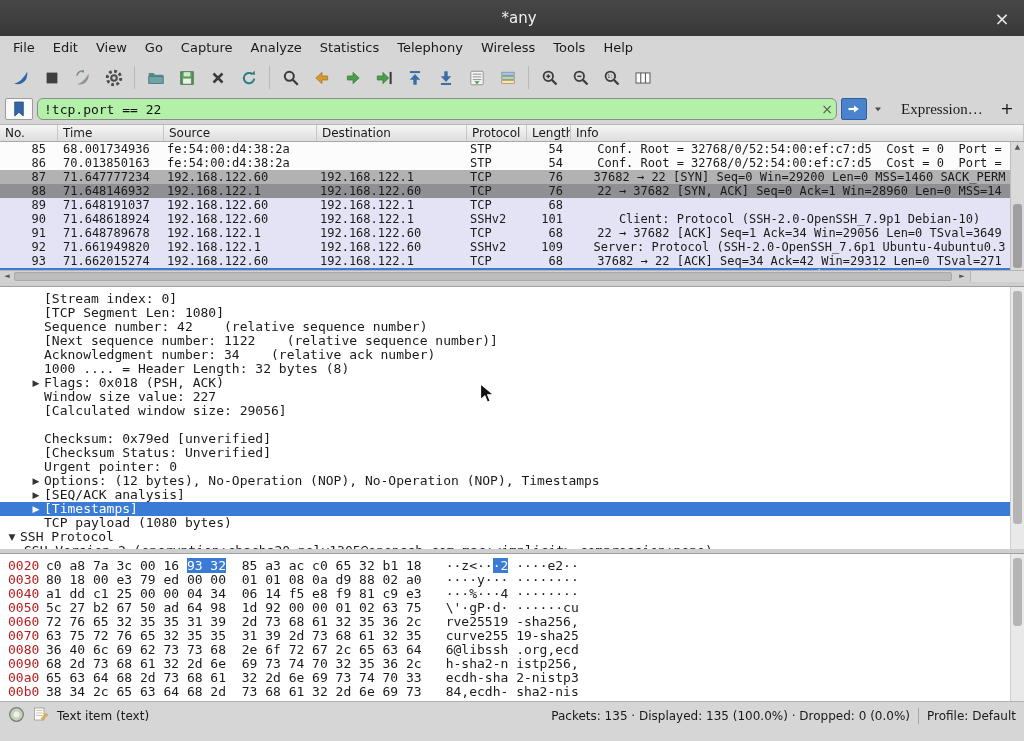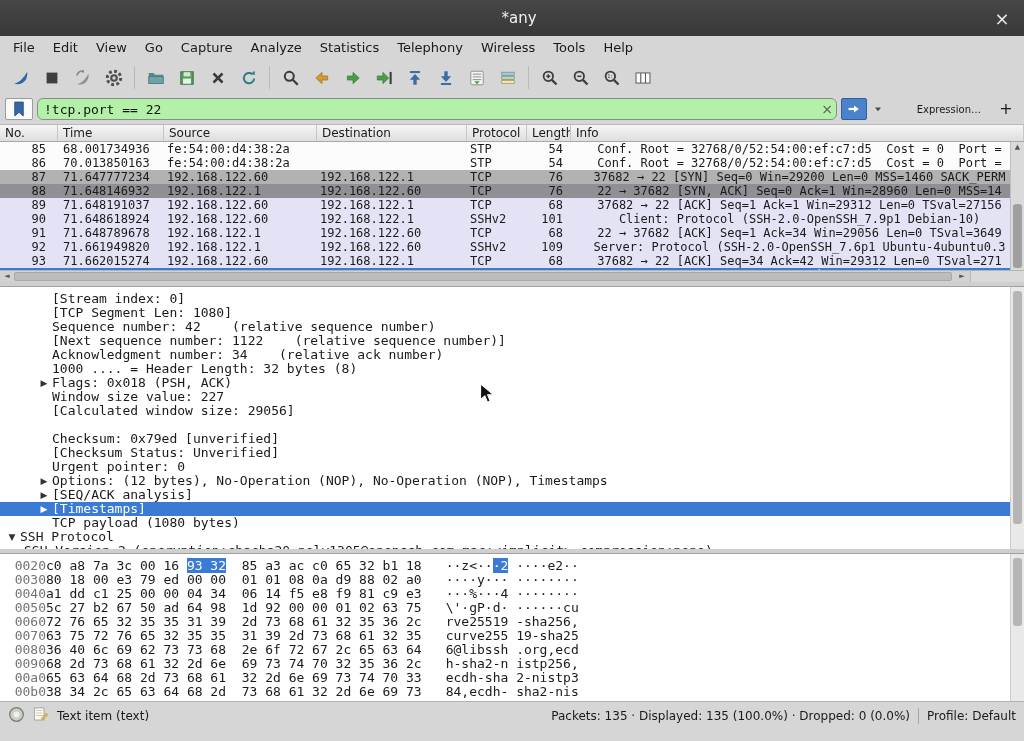--- a/index.html
+++ b/index.html
@@ -30,21 +30,21 @@
                display:flex; align-items:center; justify-content:center; flex:0 0 auto; }
   .finput-wrap { position:relative; width:800px; height:22px; display:flex; align-items:center; flex:0 0 auto; }
   input.finput { width:100%; height:22px; background:#b4f1a8; border:1px solid #8b8b8b; border-radius:6px;
                  padding:0 22px 0 6px; font-family:"DejaVu Sans Mono","Liberation Mono",monospace;
                  font-size:13px; color:#111; }
   .fclear { position:absolute; right:4px; top:2px; color:#5a5a5a; font-size:14px; line-height:18px; }
   .fapply { width:26px; height:22px; background:#4a82cc; border:1px solid #2f5f9e; border-radius:2px;
             display:flex; align-items:center; justify-content:center; flex:0 0 auto; }
   .fcaret { width:14px; display:flex; align-items:center; justify-content:center; flex:0 0 auto; }
   .fspacer { flex:1; }
-  .fexpr { font-size:10px; padding:3px 8px; white-space:nowrap; }
+  .fexpr { font-size:15px; padding:3px 8px; white-space:nowrap;font-family:Liberation Serif, serif; }
   .fplus { width:26px; text-align:center; font-size:16px; padding:1px 0 3px; }
 
   
   .plheader { display:grid; grid-template-columns:58px 106px 153px 150px 60px 44px 1fr;
               height:18px; background:linear-gradient(#f6f6f6,#dedede);
               border-top:1px solid #b9b9b9; border-bottom:1px solid #a8a8a8; font-size:12px; }
   .plheader > div { padding:1px 0 0 5px; border-right:1px solid #c6c6c6; overflow:hidden; white-space:nowrap; }
   .plist { position:relative; height:128px; background:#ffffff; overflow:hidden; }
   .prow { display:grid; grid-template-columns:58px 106px 153px 150px 60px 44px 1fr;
           height:14px; line-height:14px; font-family:"DejaVu Sans Mono","Liberation Mono",monospace;
@@ -78,37 +78,37 @@
 
   .splitter { height:4px; background:#cfcfcf; }
 
   
   .details { position:relative; height:263px; background:#fff; border-top:1px solid #a0a0a0;
              overflow:hidden; padding-top:5px;
              font-family:"DejaVu Sans Mono","Liberation Mono",monospace; font-size:13px; }
   .dline { height:14px; line-height:14px; white-space:pre; display:flex; }
   .dline .tri { width:16px; flex:0 0 16px; text-align:center;
                 font-family:"DejaVu Sans",sans-serif; font-size:9px; line-height:14px; color:#333; }
-  .i2 { padding-left:36px; }
+  .i2 { padding-left:28px; }
   .i1 { padding-left:24px; }
   .i0 { padding-left:4px;  }
   .dline.sel { background:#3a7bd5; color:#fff; }
   .dline.sel .tri { color:#fff; }
   .v-scroll { position:absolute; right:0; top:0; bottom:0; width:14px; background:#e9e9e9;
               border-left:1px solid #cfcfcf; }
   .v-thumb { position:absolute; left:2px; right:2px; background:#b5b5b5; border-radius:3px; }
   .dv-thumb { top:4px; height:89%; }
   .hx-thumb { top:4px; height:46%; }
 
   
   .hexpane { position:relative; height:148px; background:#fff; border-top:1px solid #a0a0a0;
              overflow:hidden; padding-top:5px;
              font-family:"DejaVu Sans Mono","Liberation Mono",monospace; font-size:13px; }
   .hxline { height:14px; line-height:14px; white-space:pre; padding-left:8px; }
-  .hxoff { color:#737373; display:inline-block; width:38px;text-align:right; }
+  .hxoff { color:#b91c1c; display:inline-block; width:38px; }
   .hxascii { margin-left:24px; }
   .hl { background:#3a7bd5; color:#fff; }
 
   
   .statusbar { height:28px; display:flex; align-items:center; gap:8px; padding:0 8px;
                border-top:1px solid #b2b2b2; background:#d6d6d6; font-size:12px; }
   .sb-spacer { flex:1; }
   .sb-sep { width:1px; height:16px; background:#a8a8a8; }
   .sb-text { white-space:nowrap; }
 
@@ -313,21 +313,21 @@
   <div class="prow row-stp">
     <div class="c-no">86</div><div class="c-time">70.013850163</div><div class="c-src">fe:54:00:d4:38:2a</div><div class="c-dst"></div><div class="c-proto">STP</div><div class="c-len">54</div><div class="c-info">Conf. Root = 32768/0/52:54:00:ef:c7:d5  Cost = 0  Port =</div>
   </div>
   <div class="prow row-g1">
     <div class="c-no">87</div><div class="c-time">71.647777234</div><div class="c-src">192.168.122.60</div><div class="c-dst">192.168.122.1</div><div class="c-proto">TCP</div><div class="c-len">76</div><div class="c-info">37682 → 22 [SYN] Seq=0 Win=29200 Len=0 MSS=1460 SACK_PERM</div>
   </div>
   <div class="prow row-g2">
     <div class="c-no">88</div><div class="c-time">71.648146932</div><div class="c-src">192.168.122.1</div><div class="c-dst">192.168.122.60</div><div class="c-proto">TCP</div><div class="c-len">76</div><div class="c-info">22 → 37682 [SYN, ACK] Seq=0 Ack=1 Win=28960 Len=0 MSS=14</div>
   </div>
   <div class="prow row-lav">
-    <div class="c-no">89</div><div class="c-time">71.648191037</div><div class="c-src">192.168.122.60</div><div class="c-dst">192.168.122.1</div><div class="c-proto">TCP</div><div class="c-len">68</div><div class="c-info">37682 → 22 [ACK] Seq=1 Ack=1 Win=29312 Len=0 TSval=27156</div>
+    <div class="c-no">89</div><div class="c-time">71.648191037</div><div class="c-src">192.168.122.60</div><div class="c-dst">192.168.122.1</div><div class="c-proto">TCP</div><div class="c-len">68</div>
   </div>
   <div class="prow row-lav">
     <div class="c-no">90</div><div class="c-time">71.648618924</div><div class="c-src">192.168.122.60</div><div class="c-dst">192.168.122.1</div><div class="c-proto">SSHv2</div><div class="c-len">101</div><div class="c-info">Client: Protocol (SSH-2.0-OpenSSH_7.9p1 Debian-10)</div>
   </div>
   <div class="prow row-lav">
     <div class="c-no">91</div><div class="c-time">71.648789678</div><div class="c-src">192.168.122.1</div><div class="c-dst">192.168.122.60</div><div class="c-proto">TCP</div><div class="c-len">68</div><div class="c-info">22 → 37682 [ACK] Seq=1 Ack=34 Win=29056 Len=0 TSval=3649</div>
   </div>
   <div class="prow row-lav">
     <div class="c-no">92</div><div class="c-time">71.661949820</div><div class="c-src">192.168.122.1</div><div class="c-dst">192.168.122.60</div><div class="c-proto">SSHv2</div><div class="c-len">109</div><div class="c-info">Server: Protocol (SSH-2.0-OpenSSH_7.6p1 Ubuntu-4ubuntu0.3</div>
   </div>

